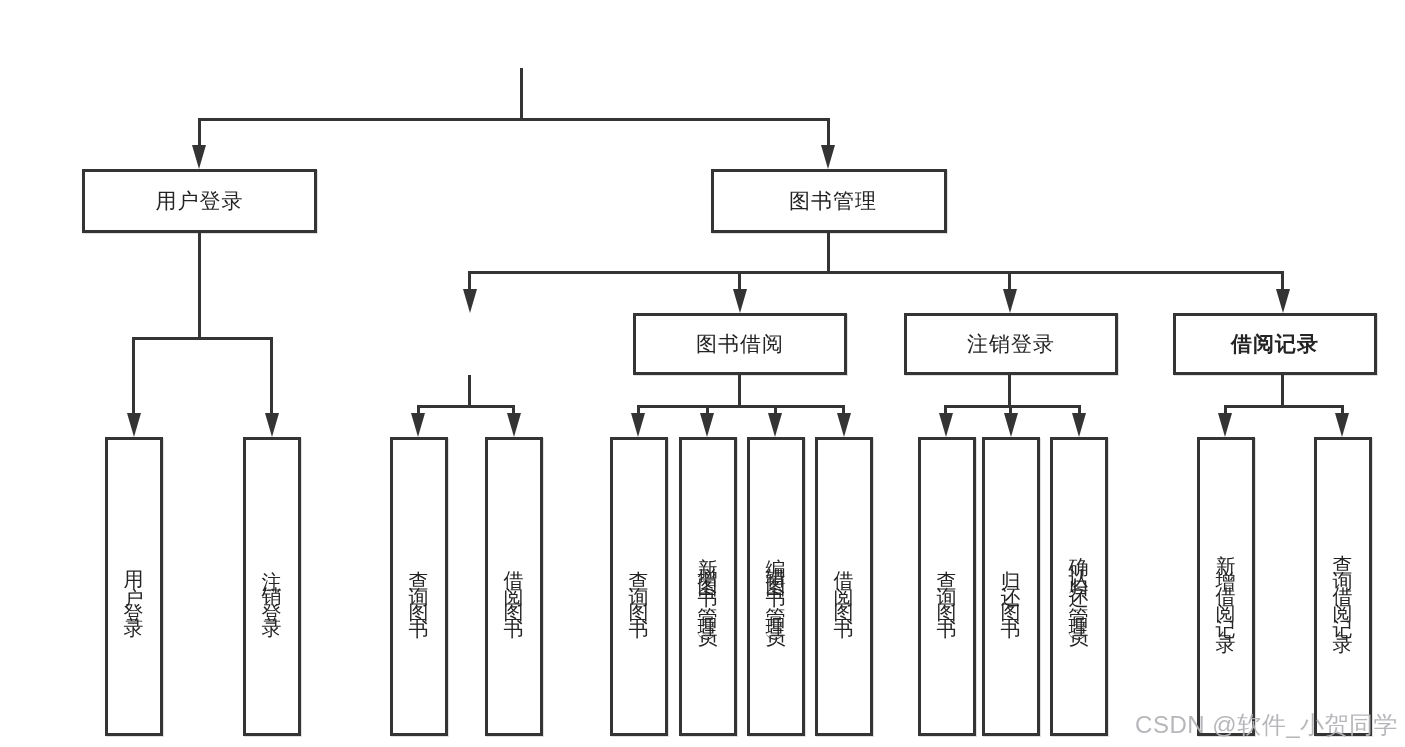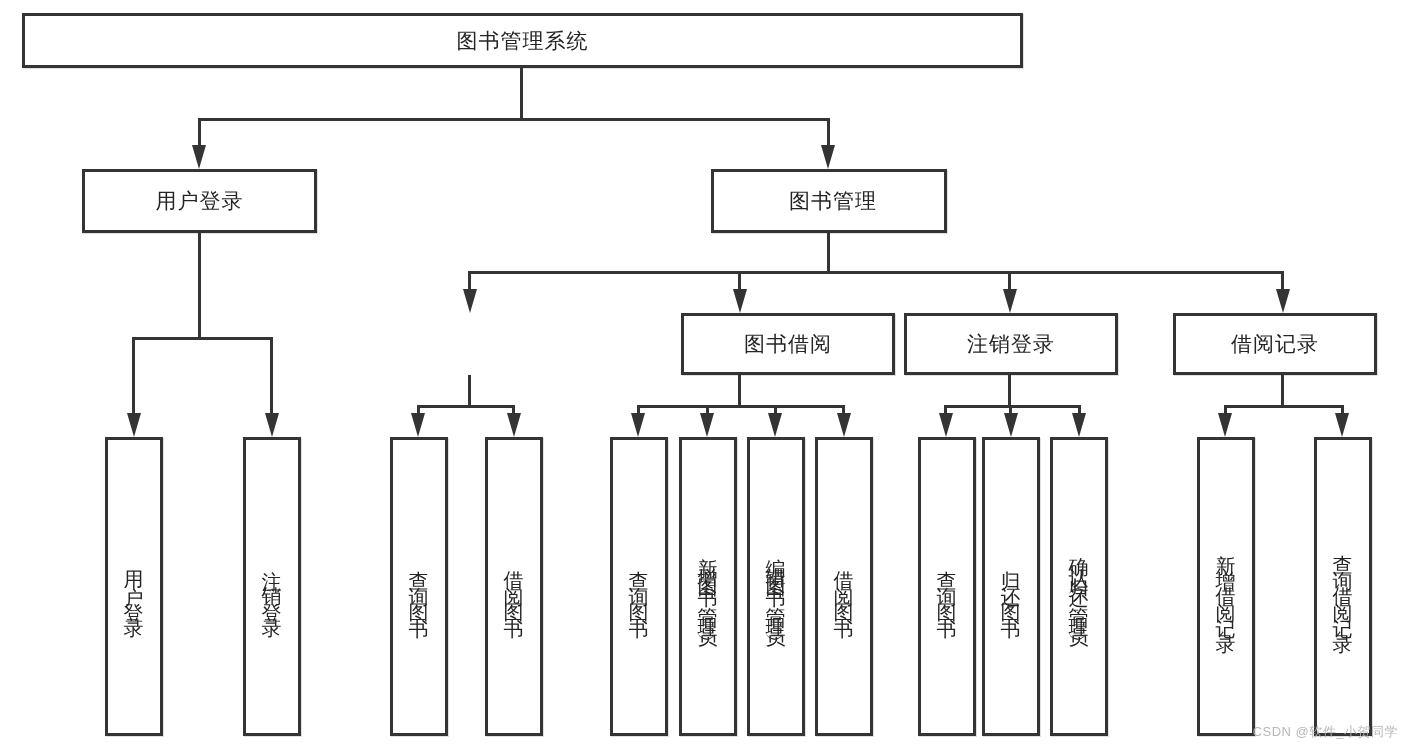--- a/index.html
+++ b/index.html
@@ -52,33 +52,32 @@
   .arrow{
     position:absolute;
     width:0;height:0;
     border-left:7px solid transparent;
     border-right:7px solid transparent;
     border-top:24px solid var(--line);
   }
   .watermark{
     position:absolute;
     right:7px;bottom:6px;
-    font-size:13px;
+    font-size:24px;
     color:var(--watermark);
     letter-spacing:0.5px;
     z-index:5;
     opacity:0.95;
   }
 </style>
 </head>
 <body>
 
 <div class="canvas">
 
-  <div class="box" style="left:22px;top:13px;width:1001px;height:55px;">图书管理系统</div>
 
   <div class="vline" style="left:520px;top:68px;height:50px;"></div>
   <div class="hline" style="left:198px;top:118px;width:632px;"></div>
   <div class="vline" style="left:198px;top:118px;height:30px;"></div>
   <div class="vline" style="left:827px;top:118px;height:30px;"></div>
   <div class="arrow" style="left:192px;top:145px;"></div>
   <div class="arrow" style="left:821px;top:145px;"></div>
 
   <div class="box" style="left:82px;top:169px;width:235px;height:64px;">用户登录</div>
   <div class="box" style="left:711px;top:169px;width:236px;height:64px;padding-left:8px;">图书管理</div>
@@ -94,23 +93,23 @@
   <div class="hline" style="left:468px;top:271px;width:816px;"></div>
   <div class="vline" style="left:468px;top:271px;height:20px;"></div>
   <div class="vline" style="left:738px;top:271px;height:20px;"></div>
   <div class="vline" style="left:1008px;top:271px;height:20px;"></div>
   <div class="vline" style="left:1281px;top:271px;height:20px;"></div>
   <div class="arrow" style="left:463px;top:289px;"></div>
   <div class="arrow" style="left:733px;top:289px;"></div>
   <div class="arrow" style="left:1003px;top:289px;"></div>
   <div class="arrow" style="left:1276px;top:289px;"></div>
 
-  <div class="box" style="left:633px;top:313px;width:214px;height:62px;margin-left:48px;">图书借阅</div>
+  <div class="box" style="left:633px;top:313px;width:214px;height:62px;">图书借阅</div>
   <div class="box" style="left:904px;top:313px;width:214px;height:62px;">注销登录</div>
-  <div class="box" style="left:1173px;top:313px;width:204px;height:62px;">借阅记录</div>
+  <div class="box" style="left:1173px;top:313px;width:204px;height:62px;font-weight:bold;">借阅记录</div>
 
   <div class="vline" style="left:468px;top:375px;height:30px;"></div>
   <div class="hline" style="left:417px;top:405px;width:98px;"></div>
   <div class="vline" style="left:417px;top:405px;height:12px;"></div>
   <div class="vline" style="left:512px;top:405px;height:12px;"></div>
   <div class="arrow" style="left:411px;top:413px;"></div>
   <div class="arrow" style="left:507px;top:413px;"></div>
 
   <div class="vline" style="left:738px;top:375px;height:30px;"></div>
   <div class="hline" style="left:637px;top:405px;width:208px;"></div>

